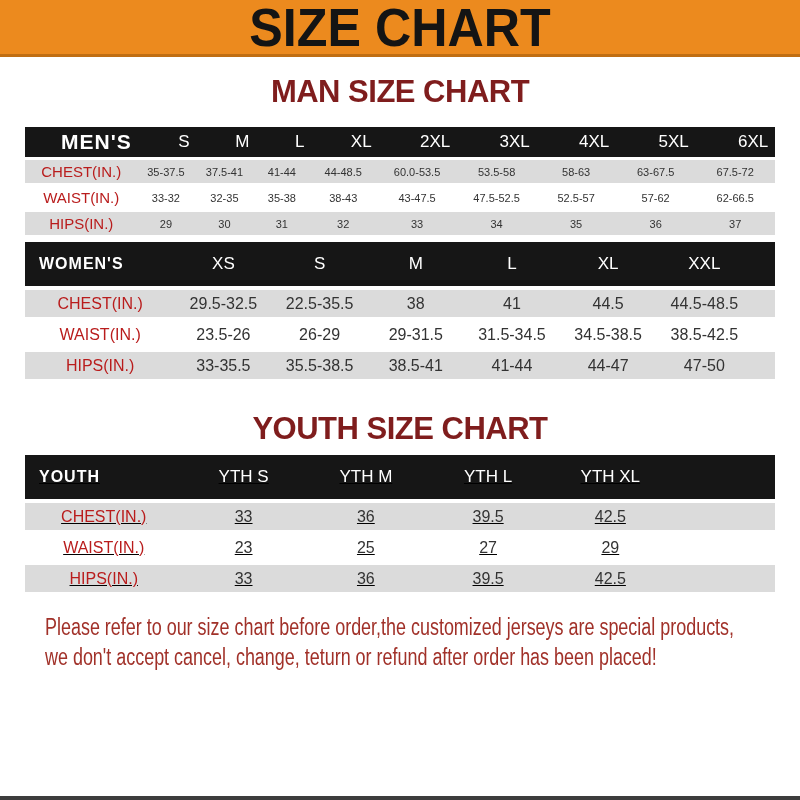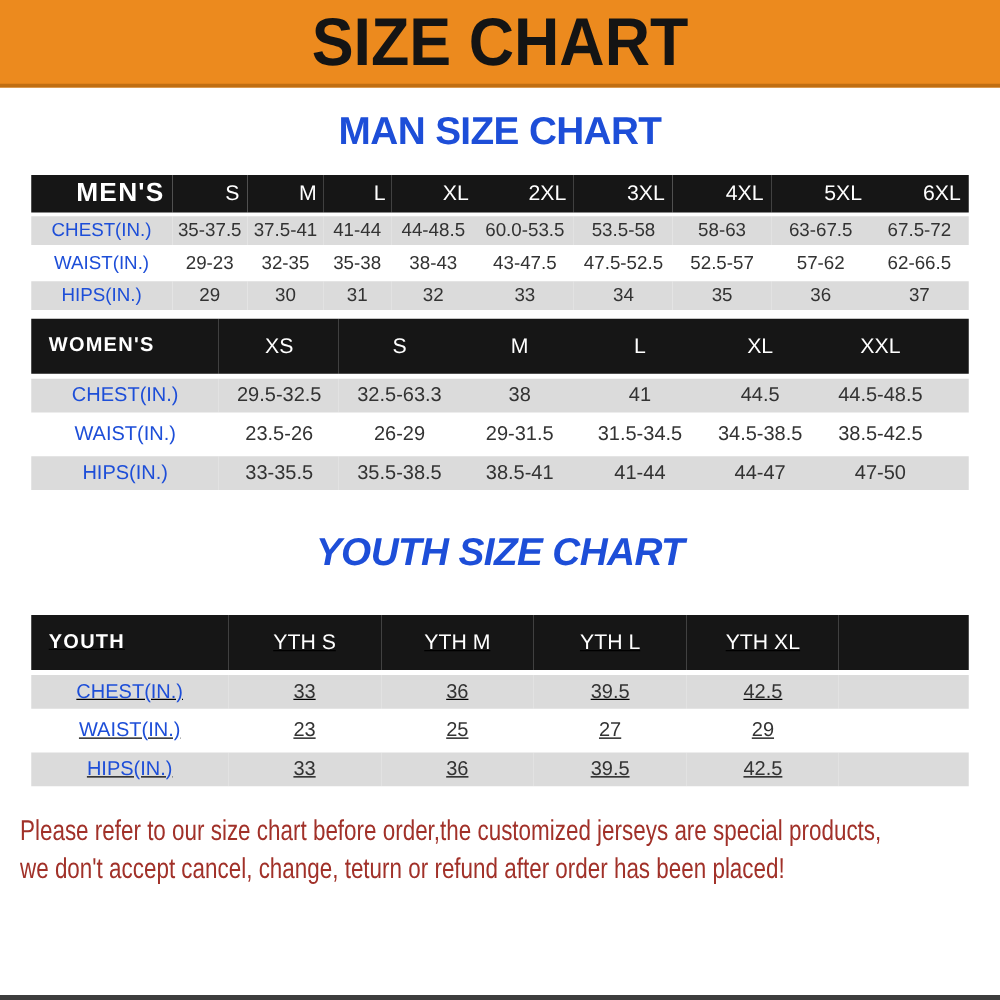--- a/index.html
+++ b/index.html
@@ -7,48 +7,48 @@
   body {
     font-family: "Liberation Sans", sans-serif;
     background: #ffffff;
     position: relative;
     overflow: hidden;
   }
   .page { width: 800px; height: 800px; position: relative; }
 
   
   .banner {
-    height: 70px;
+    height: 57px;
     background: #EC8A1E;
     border-bottom: 3px solid #C06E12;
     display: flex;
     align-items: center;
     justify-content: center;
   }
   .banner-title {
     font-size: 54px;
     font-weight: bold;
     color: #141414;
     letter-spacing: 0px;
     transform: scaleX(0.93);
     white-space: nowrap;
   }
 
   
   .section-heading {
     text-align: center;
     font-size: 31px;
     font-weight: bold;
-    color: #1d4ed8;
+    color: #7f1d1d;
     letter-spacing: -0.5px;
     white-space: nowrap;
   }
   .sec-men .section-heading   { margin-top: 17px; margin-bottom: 14px; }
   .sec-women .section-heading { margin-top: 20px; margin-bottom: 14px; }
-  .sec-youth .section-heading { margin-top: 28px; margin-bottom: 28px; font-style: italic; }
+  .sec-youth .section-heading { margin-top: 28px; margin-bottom: 4px; }
 
   
   .size-table {
     width: 750px;
     margin: 0 auto;
     border-collapse: separate;
     border-spacing: 0 3px;
     table-layout: auto;
   }
   .size-table th {
@@ -69,36 +69,36 @@
     font-size: 17px;
     font-weight: normal;
   }
   .size-table td {
     text-align: center;
     vertical-align: middle;
     color: #333333;
   }
   .size-table tbody tr:nth-child(odd) td  { background: #DBDBDB; }
   .size-table tbody tr:nth-child(even) td { background: #ffffff; }
-  .size-table .row-label { color: #1d4ed8; }
+  .size-table .row-label { color: #b91c1c; }
 
   .size-table.men th { height: 30px; padding-left: 36px; }
-  .size-table.men td { height: 23px; font-size: 15px; }
+  .size-table.men td { height: 23px; font-size: 11px; }
   .size-table.men .row-label { font-size: 15px; }
   .size-table.men .group-label { font-size: 21px; }
 
   .size-table.women th, .size-table.youth th { height: 44px; }
   .size-table.women td, .size-table.youth td { height: 27px; font-size: 16px; }
   .size-table.women { border-spacing: 0 4px; }
   .size-table.youth { border-spacing: 0 4px; text-decoration: underline; }
 
   
   .note {
     margin-top: 16px;
-    padding-left: 16px;
+    padding-left: 45px;
   }
   .note-line {
     font-size: 23px;
     line-height: 30px;
     color: #A13129;
     white-space: nowrap;
     transform: scaleX(0.78);
     transform-origin: 0 50%;
   }
 
@@ -157,21 +157,21 @@
               <td>41-44</td>
               <td>44-48.5</td>
               <td>60.0-53.5</td>
               <td>53.5-58</td>
               <td>58-63</td>
               <td>63-67.5</td>
               <td>67.5-72</td>
             </tr>
             <tr>
               <td class="row-label">WAIST(IN.)</td>
-              <td>29-23</td>
+              <td>33-32</td>
               <td>32-35</td>
               <td>35-38</td>
               <td>38-43</td>
               <td>43-47.5</td>
               <td>47.5-52.5</td>
               <td>52.5-57</td>
               <td>57-62</td>
               <td>62-66.5</td>
             </tr>
             <tr>
@@ -210,21 +210,21 @@
               <th class="size-col">L</th>
               <th class="size-col">XL</th>
               <th class="size-col">XXL</th>
               <th></th>
             </tr>
           </thead>
           <tbody>
             <tr>
               <td class="row-label">CHEST(IN.)</td>
               <td>29.5-32.5</td>
-              <td>32.5-63.3</td>
+              <td>22.5-35.5</td>
               <td>38</td>
               <td>41</td>
               <td>44.5</td>
               <td>44.5-48.5</td>
               <td></td>
             </tr>
             <tr>
               <td class="row-label">WAIST(IN.)</td>
               <td>23.5-26</td>
               <td>26-29</td>

